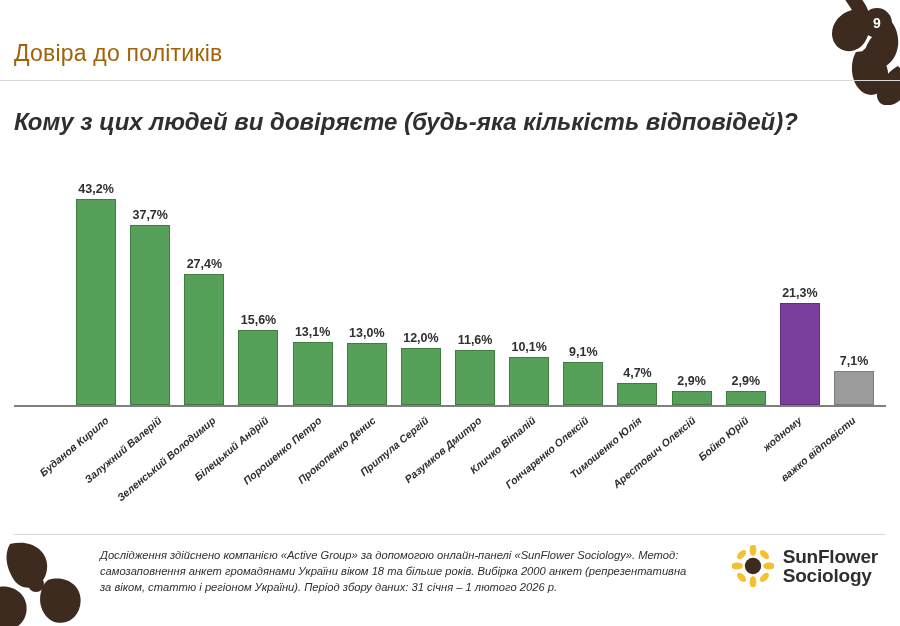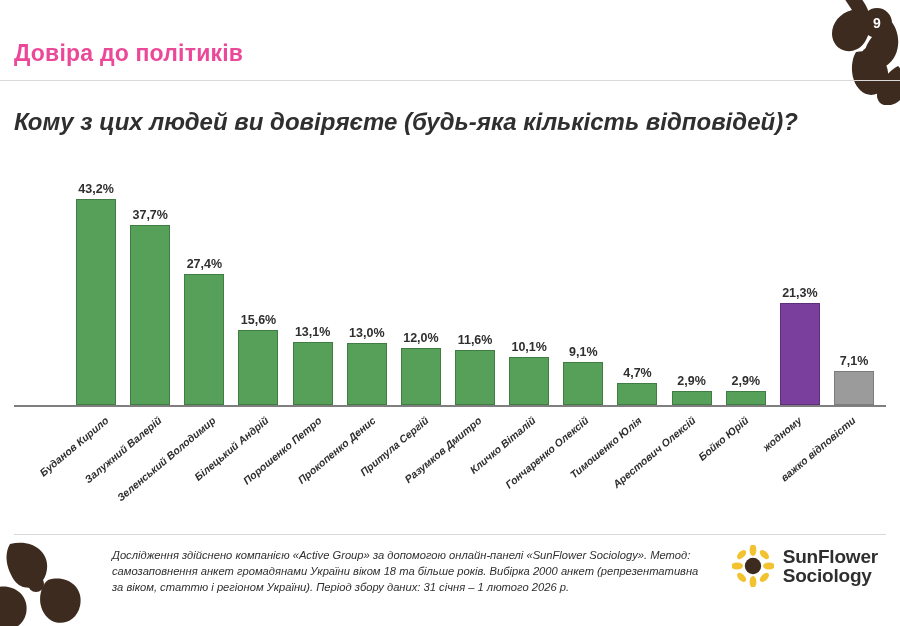--- a/index.html
+++ b/index.html
@@ -45,22 +45,22 @@
     justify-content: center;
     z-index: 5;
   }
 
   
   .slide-title {
     position: absolute;
     left: 14px;
     top: 40px;
     font-size: 23px;
-    font-weight: bold;
-    color: #ec4899;
+    font-weight: normal;
+    color: #a16207;
     letter-spacing: 0.2px;
   }
   .title-rule {
     position: absolute;
     left: 0;
     top: 80px;
     width: 900px;
     height: 1px;
     background: #d9d9d9;
   }
@@ -153,21 +153,21 @@
   .footer-rule {
     position: absolute;
     left: 14px;
     top: 534px;
     width: 872px;
     height: 1px;
     background: #d9d9d9;
   }
   .footer-note {
     position: absolute;
-    left: 112px;
+    left: 100px;
     top: 548px;
     width: 600px;
     font-size: 11.2px;
     font-style: italic;
     color: #2f2f2f;
     line-height: 1.42;
   }
   .footer-logo {
     position: absolute;
     right: 22px;

